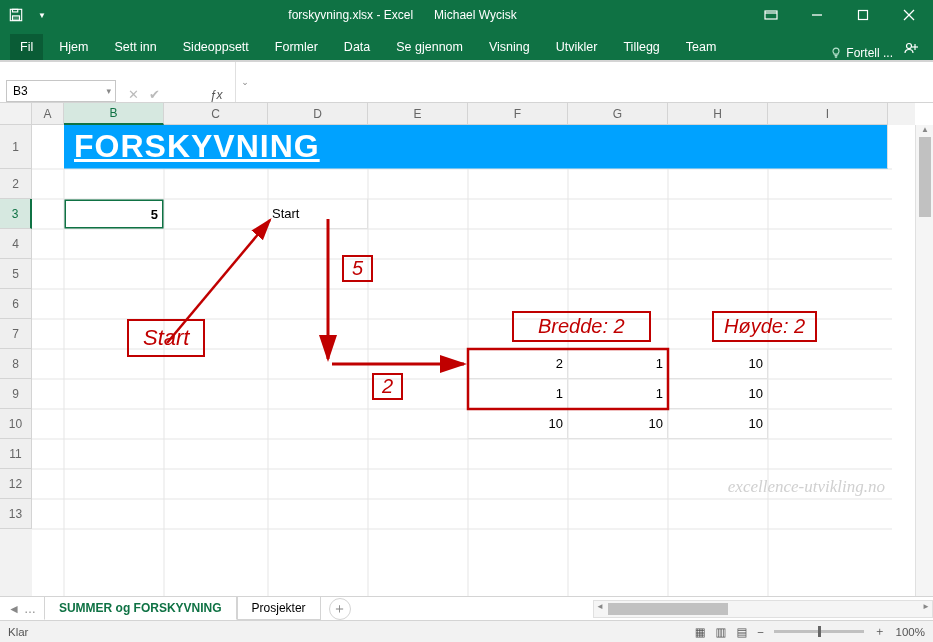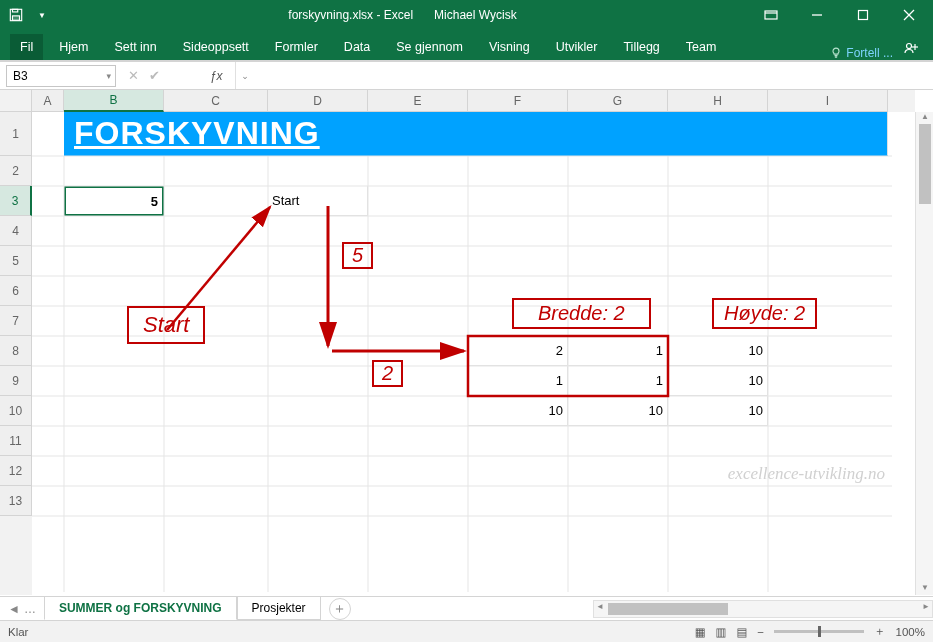--- a/index.html
+++ b/index.html
@@ -11,28 +11,28 @@
   .titlebar .center { flex: 1; text-align: center; display: flex; justify-content: center; gap: 21px; }
   .titlebar .right { display: flex; align-items: center; gap: 10px; }
   .qat-btn { width: 20px; height: 20px; display: flex; align-items: center; justify-content: center; }
   .win-btn { width: 36px; height: 30px; display: flex; align-items: center; justify-content: center; }
 
   
   .ribbon { height: 30px; background: #0f7244; display: flex; align-items: flex-end; padding: 0 10px; gap: 6px; }
   .ribbon .tab { color: #fff; font-size: 12.5px; padding: 6px 10px; cursor: pointer; white-space: nowrap; }
   .ribbon .tab.fil { background: #0a5c36; }
   .ribbon .spacer { flex: 1; }
-  .ribbon .tell { color: #7dd3fc; font-size: 12px; display: flex; align-items: center; gap: 4px; }
+  .ribbon .tell { color: #ffffff; font-size: 12px; display: flex; align-items: center; gap: 4px; }
   .ribbon .share { color: #fff; width: 24px; text-align: center; }
 
   
   .rib-line { height: 2px; background: #d4d4d4; }
 
   
-  .fbar { height: 28px; display: flex; align-items: center; border-bottom: 1px solid #d4d4d4; background: #fff; }
+  .fbar { height: 41px; display: flex; align-items: flex-end; border-bottom: 1px solid #d4d4d4; background: #fff; }
   .name-box { width: 110px; height: 22px; margin-left: 6px; border: 1px solid #c6c6c6; background: #fff; display: flex; align-items: center; padding: 0 6px; font-size: 12px; position: relative; }
   .name-box::after { content: "▾"; position: absolute; right: 4px; font-size: 9px; color: #888; }
   .fbar-btns { display: flex; align-items: center; gap: 10px; margin: 0 12px; color: #999; font-size: 13px; }
   .fx { font-style: italic; font-size: 12px; color: #555; margin-left: 40px; }
   .formula-input { flex: 1; height: 22px; border: none; font-size: 13px; padding: 0 6px; outline: none; }
   .fbar-expand { width: 20px; text-align: center; color: #888; font-size: 9px; border-left: 1px solid #e0e0e0; height: 100%; display: flex; align-items: center; justify-content: center; }
 
   
   .grid-wrap { position: relative; height: 505px; display: flex; }
   .corner { width: 32px; height: 22px; background: #f2f2f2; border-right: 1px solid #d4d4d4; border-bottom: 1px solid #d4d4d4; }

